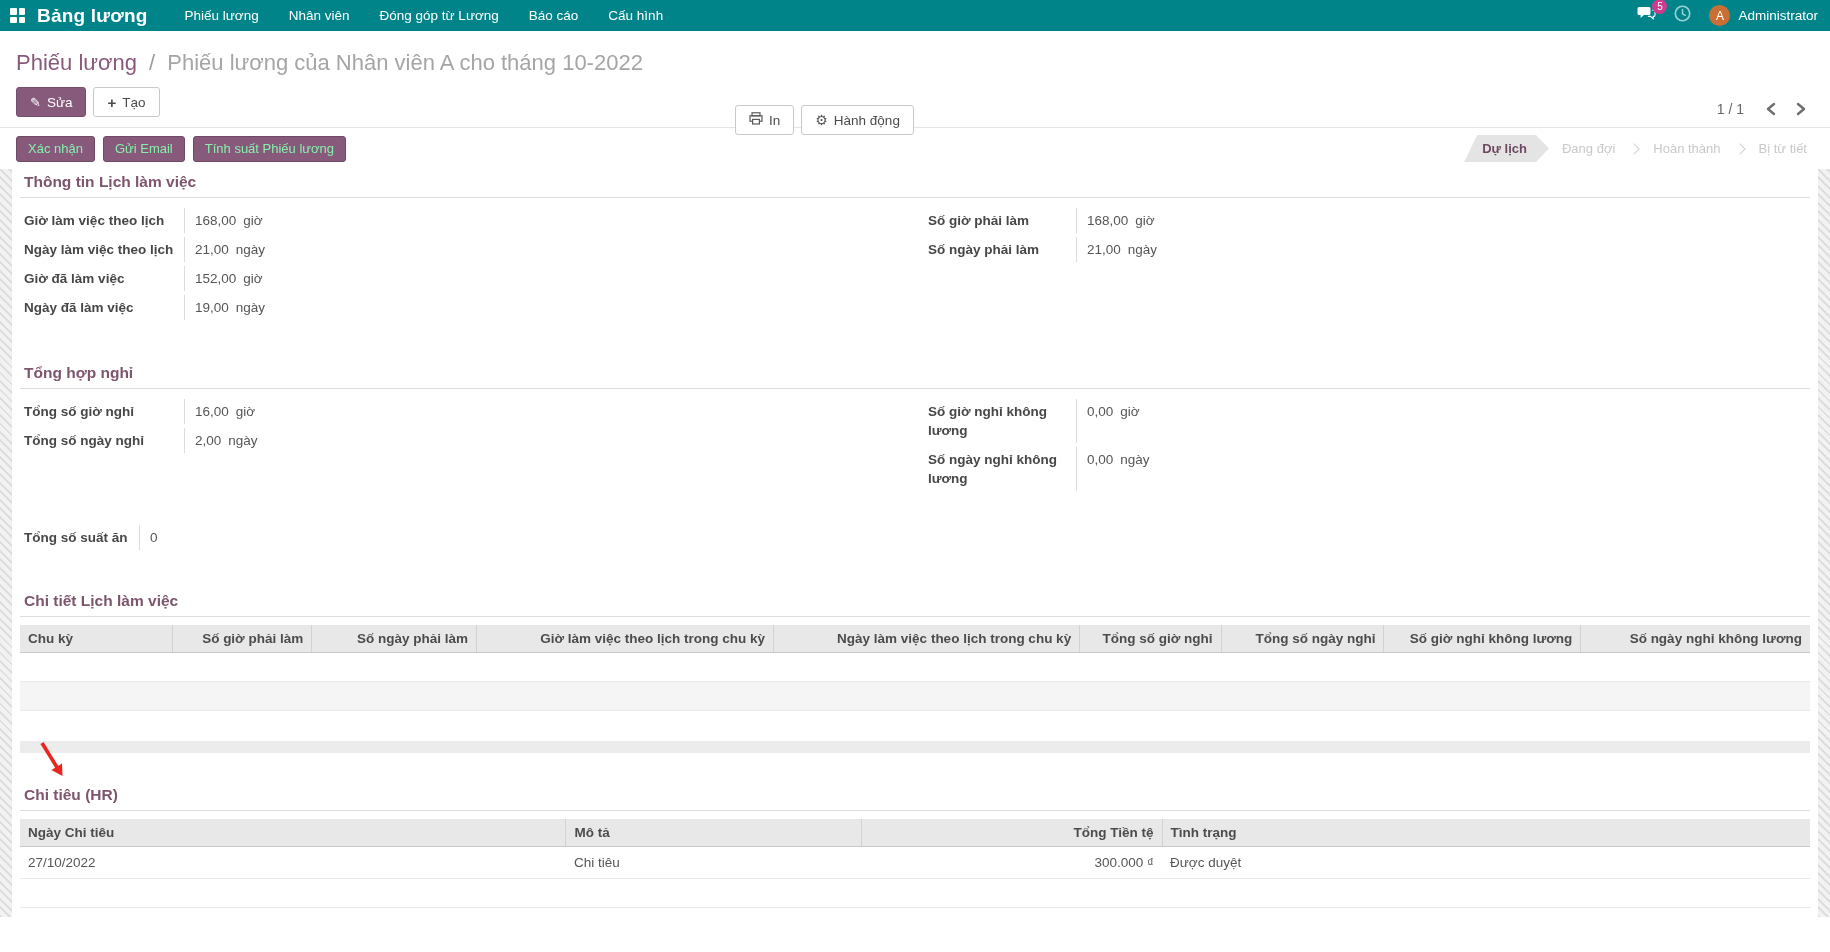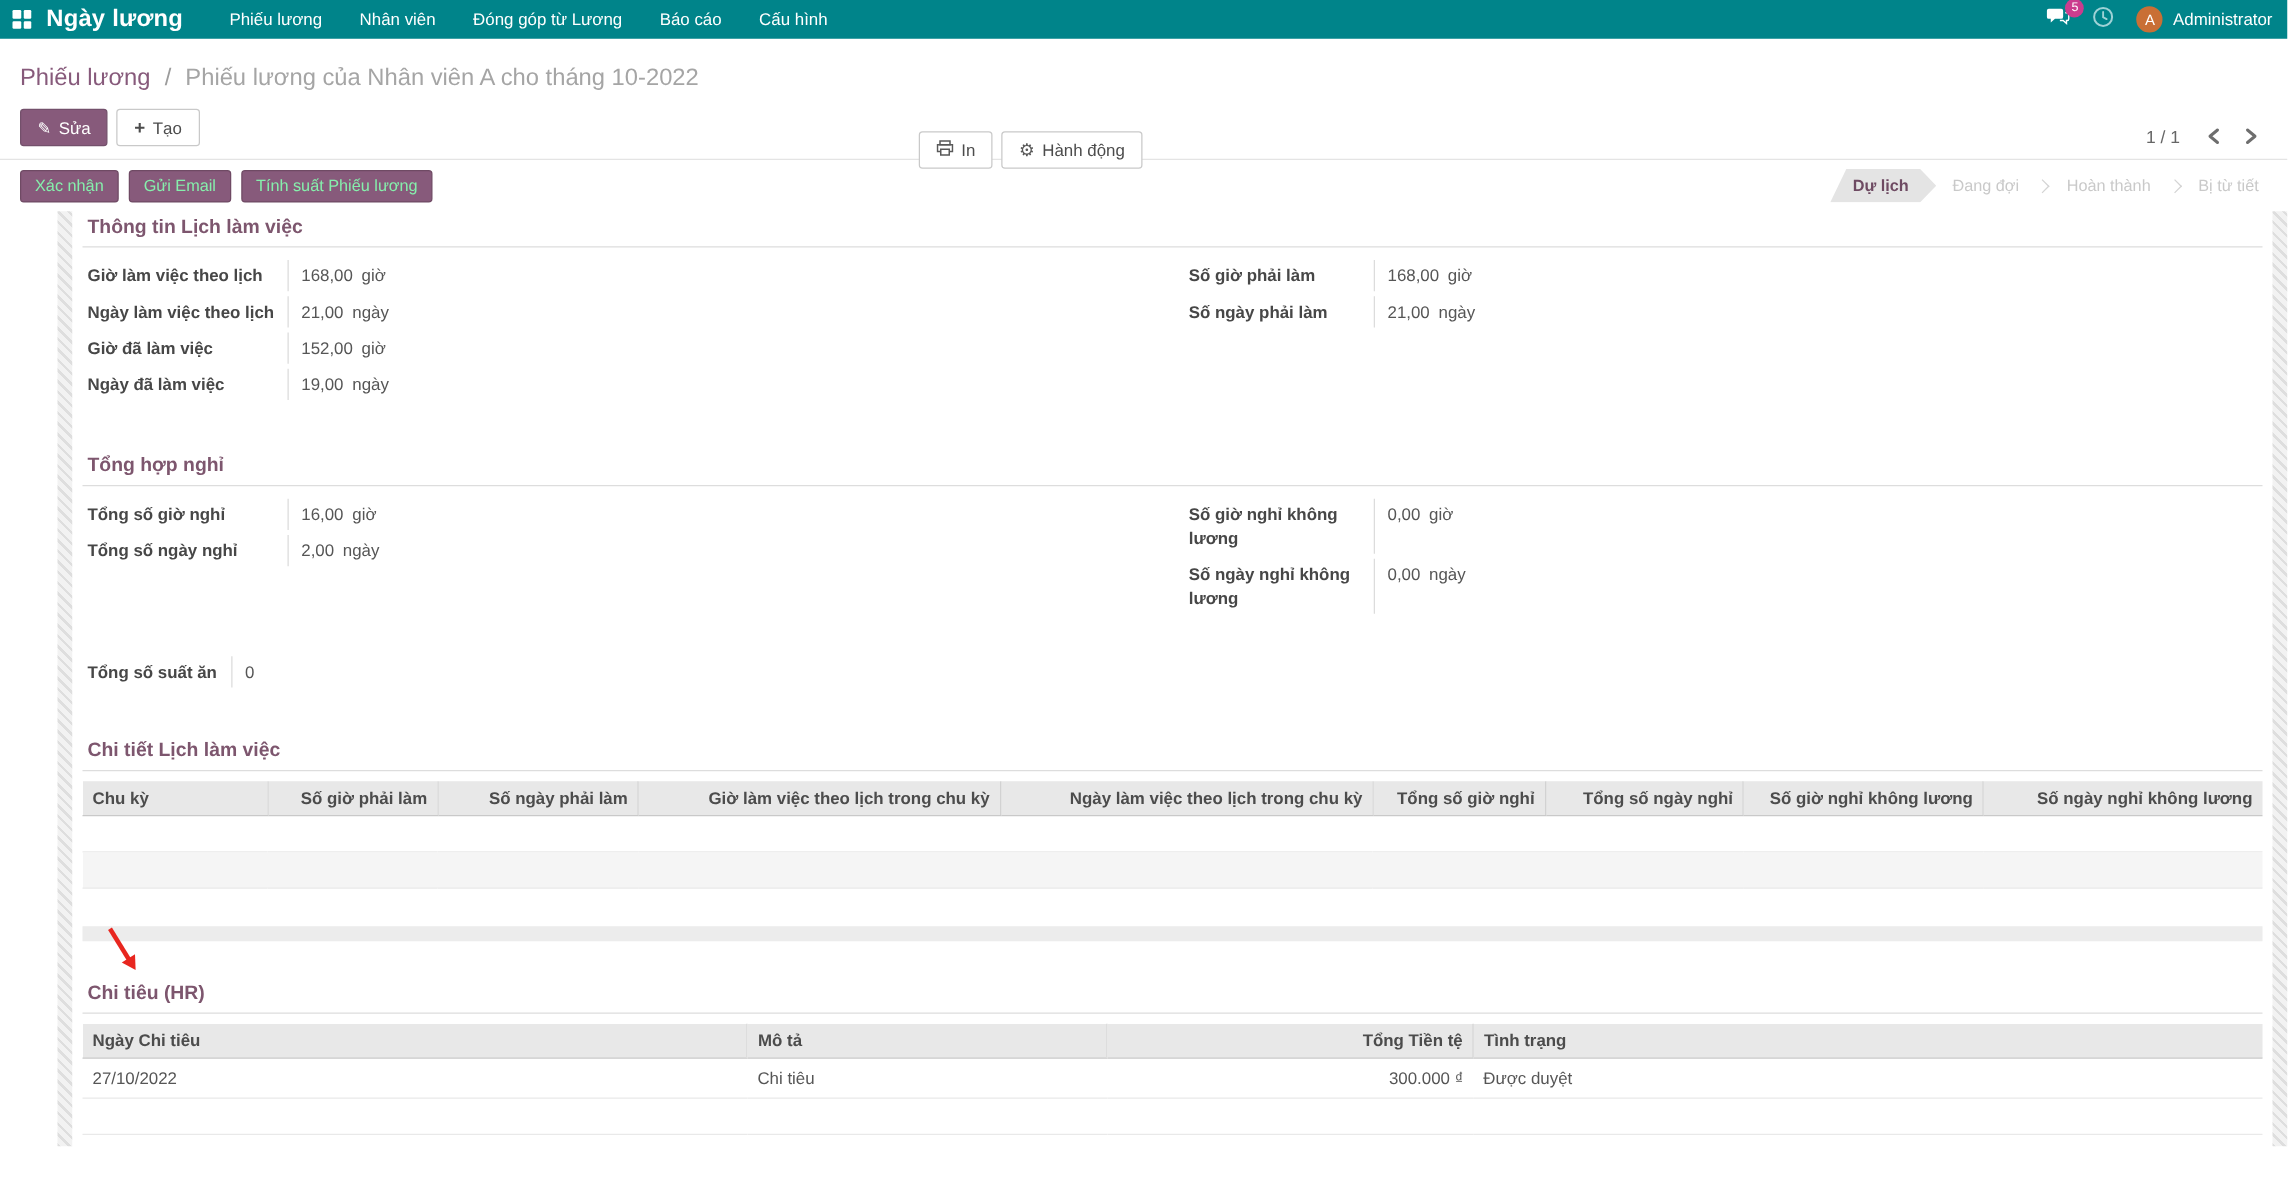--- a/index.html
+++ b/index.html
@@ -17,21 +17,21 @@
   .icon-btn { position:relative; cursor:pointer; display:flex; align-items:center; }
   .badge { position:absolute; top:-7px; right:-11px; background:#CB3C8E; color:#fff; font-size:10px;
     min-width:15px; height:15px; border-radius:8px; display:flex; align-items:center; justify-content:center; padding:0 3px;}
   .user-block { display:flex; align-items:center; gap:8px; cursor:pointer; }
   .avatar { width:21px; height:21px; border-radius:50%; background:#C96F35; color:#fff; font-size:12px;
     display:flex; align-items:center; justify-content:center; }
   .user-name { font-size:13.5px; }
 
   
   .control-panel { padding:21px 24px 10px 16px; border-bottom:1px solid #e4e4e4; position:relative; }
-  .breadcrumb { font-size:19px; line-height:22px; margin-bottom:13px; }
+  .breadcrumb { font-size:22px; line-height:22px; margin-bottom:13px; }
   .bc-parent { color:#875A7B; cursor:pointer; }
   .bc-sep { color:#9c9c9c; margin:0 6px; }
   .bc-current { color:#a5a5a5; }
   .cp-buttons { display:flex; align-items:center; height:30px; }
   .btn { display:inline-flex; align-items:center; gap:6px; height:30px; padding:0 13px; font-size:13.5px;
     border-radius:3px; border:1px solid transparent; cursor:pointer; background:#fff; color:#4c4c4c; }
   .btn-primary { background:#875A7B; border-color:#73506b; color:#fff; }
   .btn-outline { border-color:#c9c9c9; }
   .btn + .btn { margin-left:7px; }
   .center-btns { position:absolute; left:735px; top:74px; display:flex; }
@@ -49,21 +49,21 @@
     border:1px solid #6f4a64; border-radius:3px; cursor:pointer; }
   .pipeline { margin-left:auto; display:flex; align-items:center; }
   .pipe-step { font-size:13px; color:#c9c9c9; padding:6px 13px; cursor:pointer; white-space:nowrap; }
   .pipe-step.active { color:#6e4a62; font-weight:bold; background:#e4e4e4;
     clip-path:polygon(13px 0, calc(100% - 13px) 0, 100% 50%, calc(100% - 13px) 100%, 0 100%);
     padding:6px 22px 6px 18px; }
   .pipe-sep { width:8px; height:8px; border-top:1px solid #d4d4d4; border-right:1px solid #d4d4d4;
     transform:rotate(45deg); margin:0 2px; flex:none; }
 
   
-  .sheet-wrap { display:flex; height:748px;padding-left:46px; }
+  .sheet-wrap { display:flex; height:748px; }
   .edge-stripe { width:12px; flex:none;
     background:repeating-linear-gradient(45deg,#dedede 0 2px,#f2f2f2 2px 6px); }
   .sheet { flex:1; background:#fff; padding:4px 8px 0 8px; overflow:hidden; }
 
   .section-title { font-size:15.5px; font-weight:bold; color:#7d566e; padding:0 0 6px 4px;
     border-bottom:1px solid #ddd; }
   .group1 { margin-top:0; }
   .field-grid { display:grid; grid-template-columns:1fr 1fr; column-gap:26px; align-items:start; margin:10px 4px 0 4px; }
   .field-row { display:flex; align-items:stretch; margin-bottom:4px; }
   .field-label { width:160px; flex:none; font-weight:bold; font-size:13.5px; color:#474747; line-height:19px; padding:3px 10px 3px 0; }
@@ -97,21 +97,21 @@
 </head>
 <body>
 
 <nav class="navbar">
   <div class="apps-grid">
       <i></i>
       <i></i>
       <i></i>
       <i></i>
     </div>
-  <div class="brand">Ngày lương</div>
+  <div class="brand">Bảng lương</div>
   <div class="nav-menu">
     <div class="nav-item">Phiếu lương</div>
     <div class="nav-item">Nhân viên</div>
     <div class="nav-item">Đóng góp từ Lương</div>
     <div class="nav-item">Báo cáo</div>
     <div class="nav-item">Cấu hình</div>
   </div>
   <div class="nav-right">
     <div class="icon-btn">
       <span>

